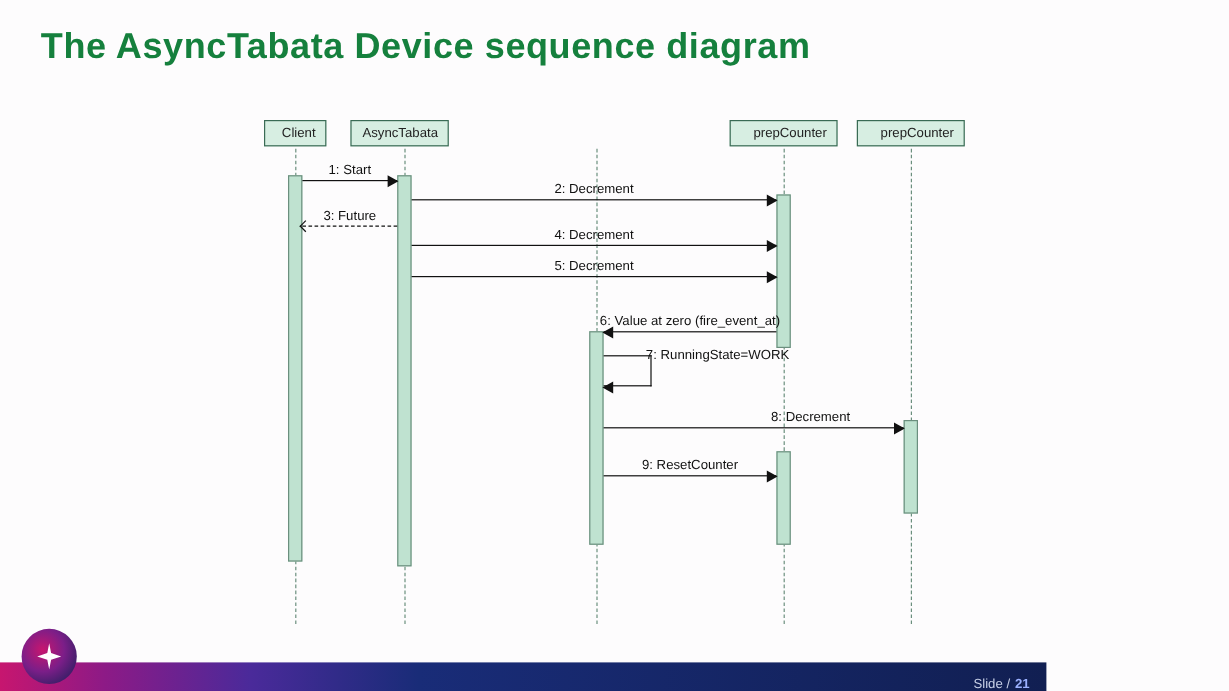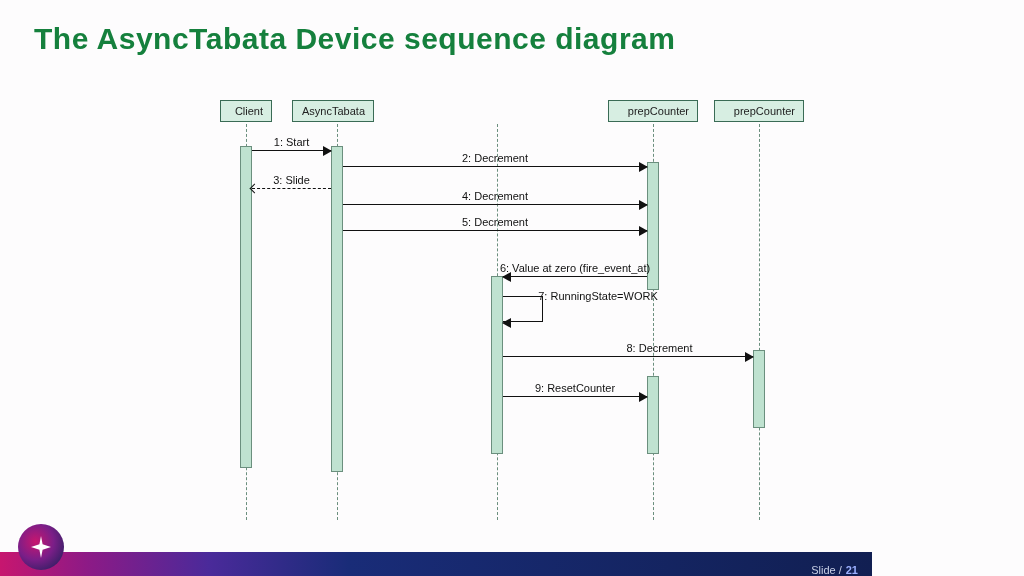--- a/index.html
+++ b/index.html
@@ -51,32 +51,32 @@
       <div class="activation" style="left: 151px; top: 46px; width: 12px; height: 326px;"></div>
       <div class="activation" style="left: 311px; top: 176px; width: 12px; height: 178px;"></div>
       <div class="activation" style="left: 467px; top: 62px; width: 12px; height: 128px;"></div>
       <div class="activation" style="left: 467px; top: 276px; width: 12px; height: 78px;"></div>
       <div class="activation" style="left: 573px; top: 250px; width: 12px; height: 78px;"></div>
       <div class="msg-line arrow-right" style="left: 72px; top: 50px; width: 79px;"></div>
       <div class="msg-label msg" style="left: 111.5px; top: 36px;">1: Start</div>
       <div class="msg-line arrow-right" style="left: 163px; top: 66px; width: 304px;"></div>
       <div class="msg-label msg" style="left: 315px; top: 52px;">2: Decrement</div>
       <div class="msg-line dashed arrow-left open" style="left: 72px; top: 88px; width: 79px;"></div>
-      <div class="msg-label msg" style="left: 111.5px; top: 74px;">3: Slide</div>
+      <div class="msg-label msg" style="left: 111.5px; top: 74px;">3: Future</div>
       <div class="msg-line arrow-right" style="left: 163px; top: 104px; width: 304px;"></div>
       <div class="msg-label msg" style="left: 315px; top: 90px;">4: Decrement</div>
       <div class="msg-line arrow-right" style="left: 163px; top: 130px; width: 304px;"></div>
       <div class="msg-label msg" style="left: 315px; top: 116px;">5: Decrement</div>
       <div class="msg-line arrow-left" style="left: 323px; top: 176px; width: 144px;"></div>
       <div class="msg-label msg" style="left: 395px; top: 162px;">6: Value at zero (fire_event_at)</div>
       <div class="self-box" style="left: 323px; top: 196px; width: 40px; height: 26px;"></div>
       <div class="msg-line arrow-left" style="left: 323px; top: 222px; width: 0px;"></div>
       <div class="msg-label msg" style="left: 401px; top: 190px; margin-left: 17px;">7: RunningState=WORK</div>
       <div class="msg-line arrow-right" style="left: 323px; top: 256px; width: 250px;"></div>
-      <div class="msg-label msg" style="left: 456px; top: 242px; padding-left: 47px;">8: Decrement</div>
+      <div class="msg-label msg" style="left: 472px; top: 242px; padding-left: 47px;">8: Decrement</div>
       <div class="msg-line arrow-right" style="left: 323px; top: 296px; width: 144px;"></div>
       <div class="msg-label msg" style="left: 395px; top: 282px;">9: ResetCounter</div>
     </div>
 
   <div class="footer">
     <span>Slide  /</span>
     <span class="pg">21</span>
   </div>
 
   <div class="logo">

